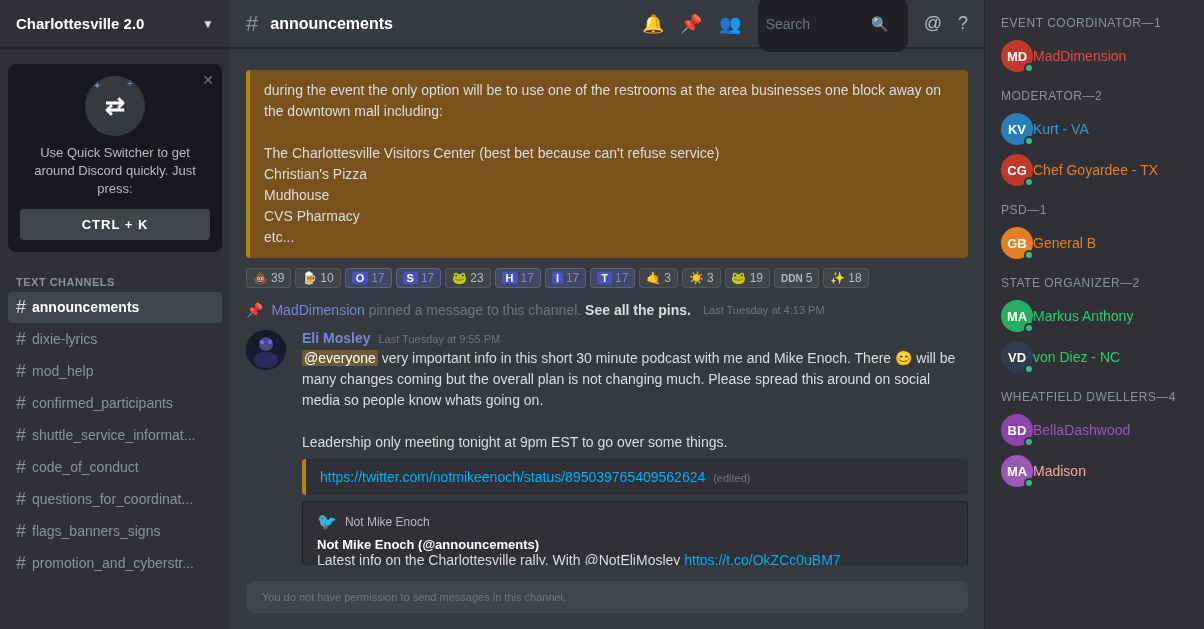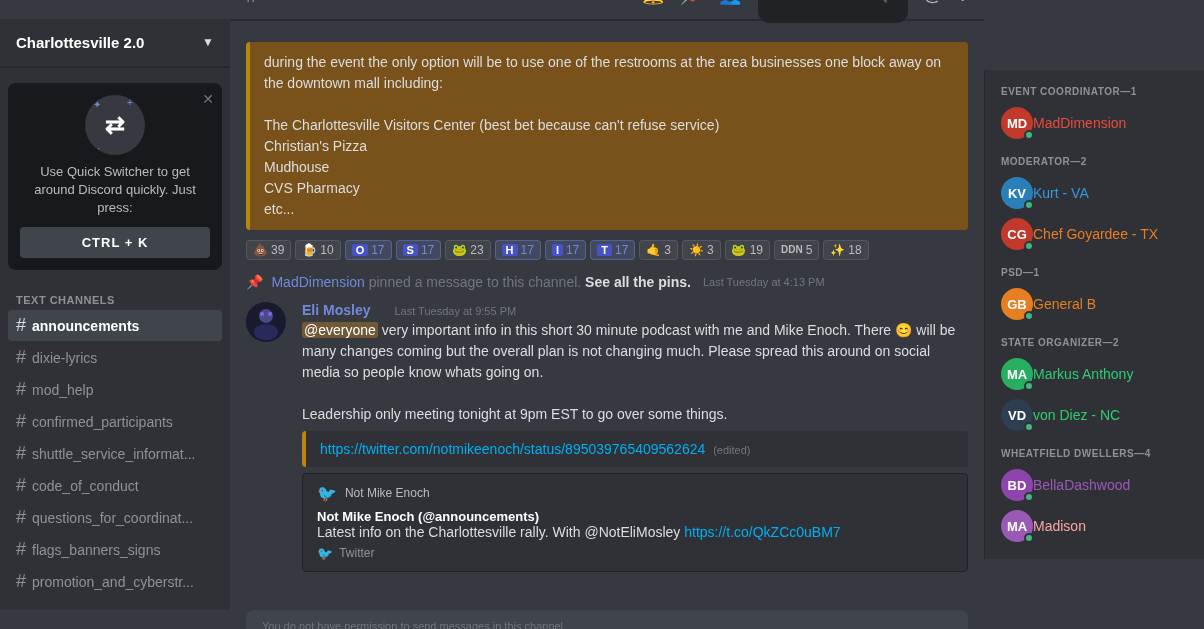--- a/index.html
+++ b/index.html
@@ -1,18 +1,18 @@
 <!DOCTYPE html>
 <html><head>
   <meta charset="utf-8">
   <style>
     * { box-sizing: border-box; margin: 0; padding: 0; }
     body { font-family: 'Whitney', 'Helvetica Neue', Arial, sans-serif; background: #36393f; color: #dcddde; font-size: 14px; overflow: hidden; }
     
-    .app { display: flex; height: 629px; width: 1204px; align-items: center; }
+    .app { display: flex; height: 629px; width: 1204px; }
     
     
     .sidebar { width: 230px; background: #2f3136; display: flex; flex-direction: column; flex-shrink: 0; }
     
     .server-header { height: 48px; background: #2f3136; border-bottom: 1px solid #26282c; display: flex; align-items: center; padding: 0 16px; justify-content: space-between; cursor: pointer; box-shadow: 0 1px 0 rgba(0,0,0,.2); }
     .server-name { font-weight: 600; font-size: 15px; color: #fff; }
     .server-chevron { color: #dcddde; font-size: 12px; }
     
     .sidebar-content { flex: 1; overflow-y: auto; padding: 8px 0; }
     
@@ -67,21 +67,21 @@
     .pin-text { color: #72767d; }
     .pin-text .username { color: #7289da; font-weight: 500; cursor: pointer; }
     .pin-text .see-pins { font-weight: 700; color: #dcddde; cursor: pointer; }
     .pin-timestamp { font-size: 11px; color: #72767d; margin-left: 4px; }
     
     
     .chat-message { display: flex; padding: 6px 16px; gap: 16px; }
     .avatar { width: 40px; height: 40px; border-radius: 50%; flex-shrink: 0; overflow: hidden; }
     .avatar-eli { background: linear-gradient(135deg, #1a1a2e, #16213e, #0f3460, #533483); }
     .message-content { flex: 1; }
-    .message-header { display: flex; align-items: baseline; gap: 24px; margin-bottom: 2px; }
+    .message-header { display: flex; align-items: baseline; gap: 8px; margin-bottom: 2px; }
     .message-author { font-weight: 600; color: #fff; cursor: pointer; }
     .message-author.eli { color: #7289da; }
     .message-timestamp { font-size: 11px; color: #72767d; }
     .message-text { color: #dcddde; line-height: 1.5; }
     .message-text .everyone { color: #fff; background: rgba(250,166,26,.3); padding: 0 2px; border-radius: 2px; }
     
     .message-embed { background: #2f3136; border-left: 4px solid #b8860b; border-radius: 4px; padding: 10px 14px; margin-top: 6px; }
     
     .link-preview { background: #2f3136; border: 1px solid #202225; border-radius: 4px; padding: 10px 14px; margin-top: 6px; }
     .link-preview-header { display: flex; align-items: center; gap: 8px; margin-bottom: 6px; }
@@ -94,21 +94,21 @@
     .edited { color: #72767d; font-size: 11px; margin-left: 4px; }
     
     
     .input-area { padding: 0 16px 16px; }
     .input-bar { background: #40444b; border-radius: 8px; padding: 10px 16px; color: #72767d; font-size: 11px; margin-top: 16px; }
     
     
     .right-panel { width: 220px; background: #2f3136; border-left: 1px solid #26282c; padding: 8px 0; overflow-y: auto; flex-shrink: 0; }
     
     .role-section { padding: 8px 8px 4px; }
-    .role-label { font-size: 10px; font-weight: 700; color: #8e9297; text-transform: uppercase; letter-spacing: .5px; padding: 0 8px; margin-bottom: 6px; }
+    .role-label { font-size: 12px; font-weight: 400; color: #8e9297; text-transform: uppercase; letter-spacing: .5px; padding: 0 8px; margin-bottom: 6px; }
     
     .member-item { display: flex; align-items: center; padding: 4px 8px; border-radius: 4px; cursor: pointer; margin: 1px 0; }
     .member-avatar { width: 32px; height: 32px; border-radius: 50%; flex-shrink: 0; display: flex; align-items: center; justify-content: center; font-size: 13px; font-weight: 700; color: #fff; position: relative; }
     .status-dot { width: 10px; height: 10px; border-radius: 50%; background: #43b581; position: absolute; bottom: -1px; right: -1px; border: 2px solid #2f3136; }
     .member-name { font-size: 14px; font-weight: 500; }
     .member-name.mad { color: #e74c3c; }
     .member-name.chef { color: #e67e22; }
     .member-name.kurt { color: #3498db; }
     .member-name.general { color: #e67e22; }
     .member-name.markus { color: #2ecc71; }

